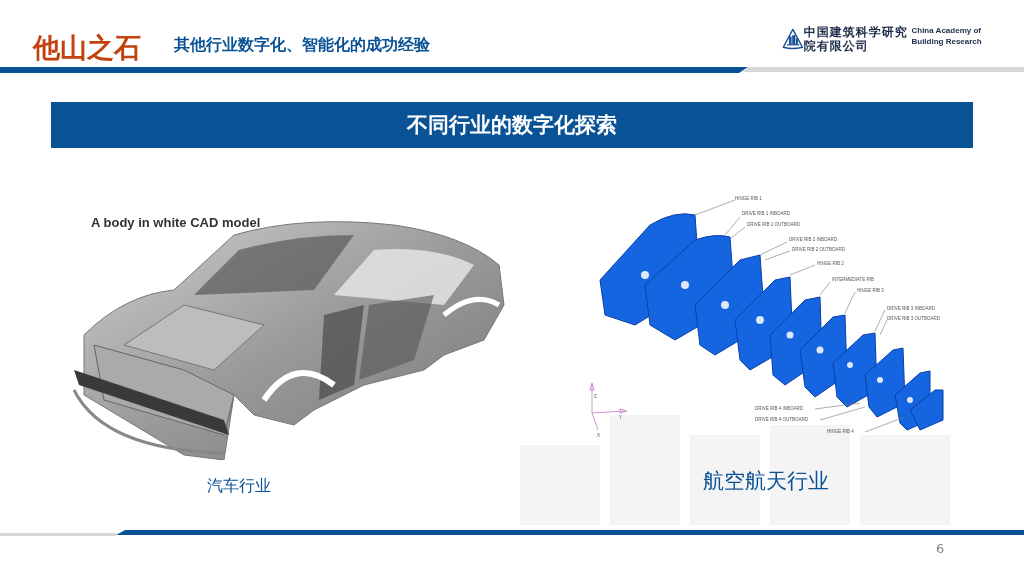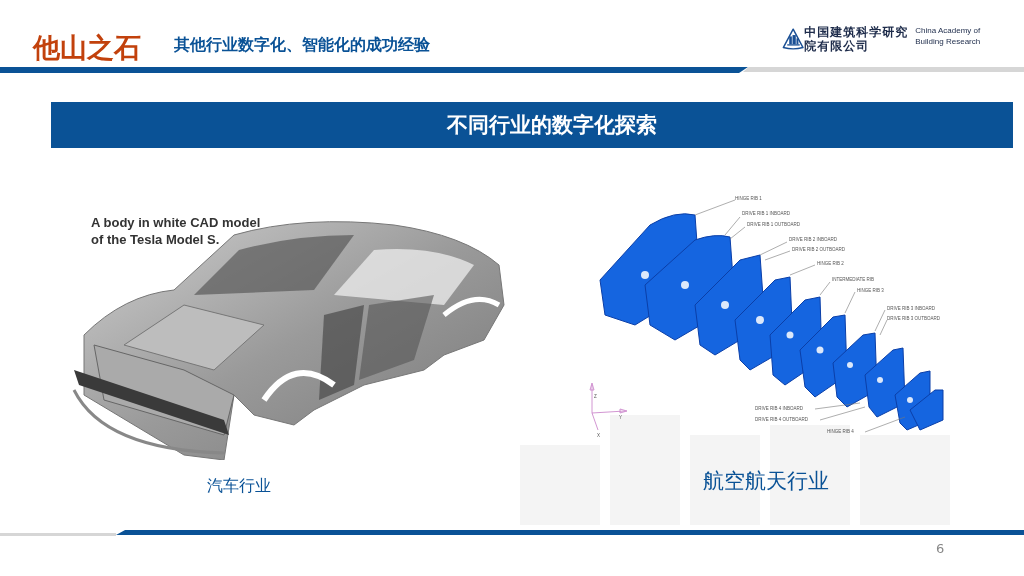--- a/index.html
+++ b/index.html
@@ -3,24 +3,24 @@
 <meta charset="utf-8">
 <style>
   html,body{margin:0;padding:0;}
   body{width:1024px;height:576px;position:relative;overflow:hidden;background:#ffffff;font-family:"DejaVu Sans","Liberation Sans",sans-serif;}
   .title-main{position:absolute;left:33px;top:30px;font-size:27px;font-weight:bold;color:#c2410c;letter-spacing:0px;}
   .title-sub{position:absolute;left:174px;top:35px;font-size:16px;font-weight:bold;color:#0a5296;}
   .logo{position:absolute;left:782px;top:22px;width:220px;height:34px;display:flex;align-items:center;}
   .logo-mark{width:34px;height:32px;}
   .logo-text{margin-left:0;display:flex;flex-direction:row;}
   .logo-cn{font-size:12px;font-weight:bold;color:#1d2b4a;letter-spacing:1px;line-height:14px;}
-  .logo-en{font-size:8px;font-weight:normal;color:#1d2b4a;line-height:11px;font-family:"Liberation Sans",sans-serif;}
+  .logo-en{font-size:8px;font-weight:bold;color:#1d2b4a;line-height:11px;font-family:"Liberation Sans",sans-serif;}
   .top-bar-blue{position:absolute;left:0;top:67px;width:748px;height:6px;background:#0a5296;clip-path:polygon(0 0,100% 0,98.8% 100%,0 100%);}
   .top-bar-gray{position:absolute;left:743px;top:67px;width:281px;height:5px;background:#d6d6d6;clip-path:polygon(2% 0,100% 0,100% 100%,0 100%);}
-  .banner{position:absolute;left:51px;top:102px;width:922px;height:46px;background:#0a5296;display:flex;align-items:center;justify-content:center;padding-left:40px;}
+  .banner{position:absolute;left:51px;top:102px;width:922px;height:46px;background:#0a5296;display:flex;align-items:center;justify-content:center;}
   .banner span{color:#fff;font-size:21px;font-weight:bold;}
   .watermark{position:absolute;left:520px;top:405px;width:460px;height:120px;opacity:0.06;}
   .car-caption{position:absolute;left:51px;top:214px;font-family:"Liberation Sans",sans-serif;font-size:13px;font-weight:bold;color:#333;line-height:17px;margin-left:40px;}
   .car-img{position:absolute;left:64px;top:195px;width:450px;height:265px;}
   .aero-img{position:absolute;left:575px;top:185px;width:400px;height:260px;}
   .label-car{position:absolute;left:207px;top:476px;font-size:16px;color:#0a5296;}
   .label-aero{position:absolute;left:703px;top:467px;font-size:21px;color:#0a5296;}
   .bottom-bar-gray{position:absolute;left:0;top:533px;width:116px;height:3px;background:#d6d6d6;}
   .bottom-bar-blue{position:absolute;left:116px;top:530px;width:908px;height:5px;background:#0a5296;clip-path:polygon(1% 0,100% 0,100% 100%,0 100%);}
   .page-num{position:absolute;left:936px;top:541px;font-size:13px;color:#888;}
@@ -57,21 +57,20 @@
   <svg class="watermark" viewBox="0 0 460 120">
     <rect x="0" y="40" width="80" height="80" fill="#555"></rect>
     <rect x="90" y="10" width="70" height="110" fill="#555"></rect>
     <rect x="170" y="30" width="70" height="90" fill="#555"></rect>
     <rect x="250" y="20" width="80" height="100" fill="#555"></rect>
     <rect x="340" y="30" width="90" height="90" fill="#555"></rect>
   </svg>
 
   <div class="car-caption">
     <div>A body in white CAD model</div>
-    <div>of the Tesla Model S.</div>
   </div>
   <svg class="car-img" viewBox="0 0 450 265">
     <defs>
       <linearGradient id="cg" x1="0" y1="0" x2="1" y2="1">
         <stop offset="0" stop-color="#cfcfcf"></stop>
         <stop offset="0.5" stop-color="#9a9a9a"></stop>
         <stop offset="1" stop-color="#777"></stop>
       </linearGradient>
     </defs>
 

